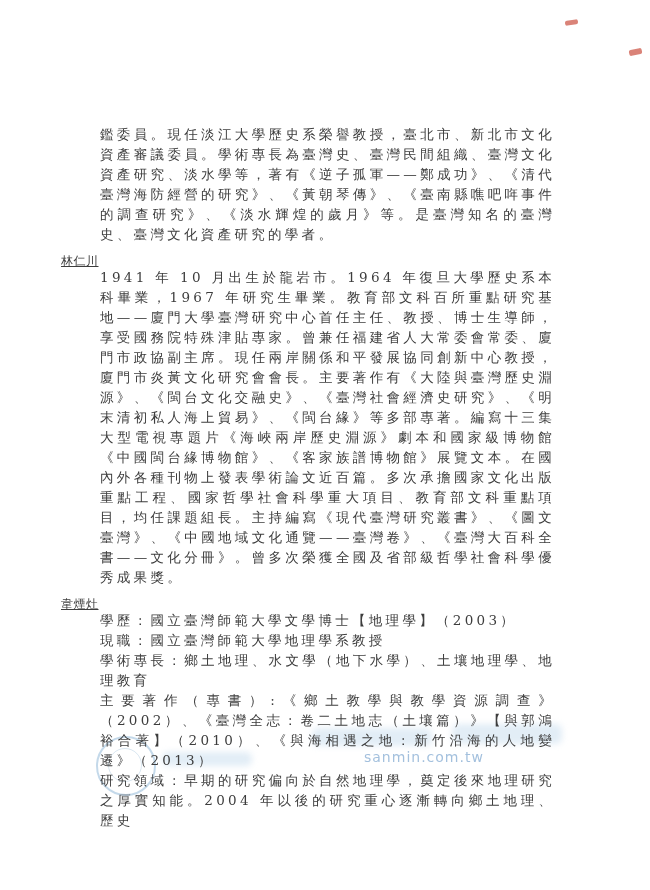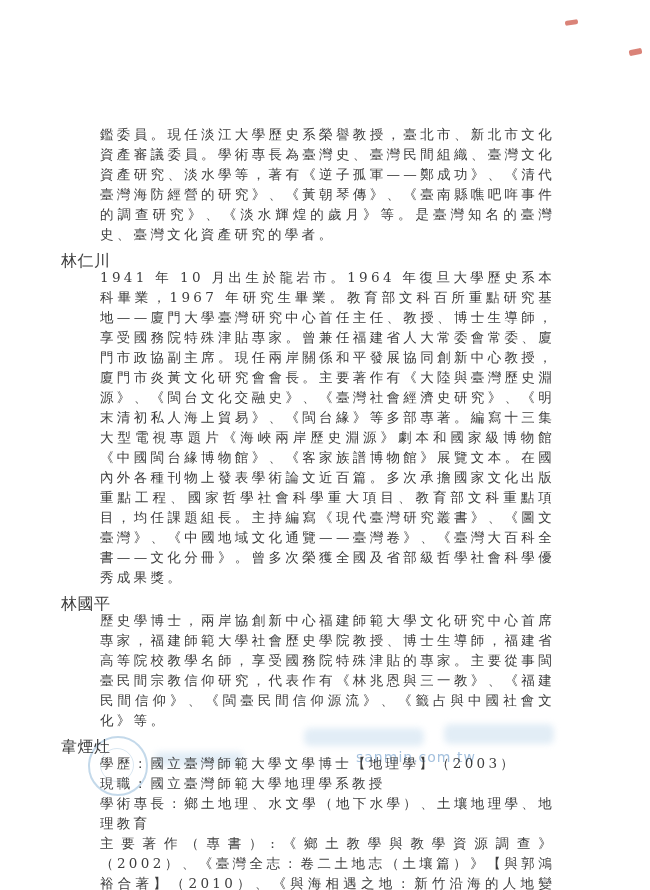--- a/index.html
+++ b/index.html
@@ -9,21 +9,21 @@
     font-family:"DejaVu Serif","Liberation Serif",serif;
     position:relative;
     overflow:hidden;
   }
   .page{
     position:relative;
     width:650px;height:890px;
   }
   
   .watermark-layer{
-    position:absolute;left:4px;top:0;width:528px;height:890px;
+    position:absolute;left:12px;top:0;width:528px;height:890px;
     z-index:0;pointer-events:none;
   }
   .wm-circle{
     position:absolute;left:84px;top:736px;
     width:56px;height:56px;border-radius:50%;
     border:2px solid rgba(148,185,216,0.55);
   }
   .wm-circle-inner{
     position:absolute;left:96px;top:748px;
     width:32px;height:32px;border-radius:50%;
@@ -56,24 +56,25 @@
     color:#3d3d3d;
   }
   .entry{
     display:flex;
     align-items:flex-start;
     margin-bottom:7px;
   }
   .entry-name{
     flex:0 0 39px;
     width:39px;
-    font-size:16px;
+    font-size:12px;
     line-height:20px;
     letter-spacing:0.5px;
     white-space:nowrap;
+    text-decoration:underline;
   }
   .entry-text{
     flex:0 0 455px;
     width:455px;
     font-size:13.5px;
     line-height:20px;
     letter-spacing:3.3px;
     text-align:justify;
     white-space:pre-line;
     margin-top:16px;
@@ -101,24 +102,20 @@
     <div class="entry">
       <div class="entry-name"></div>
       <div class="entry-text">鑑委員。現任淡江大學歷史系榮譽教授，臺北市、新北市文化資產審議委員。學術專長為臺灣史、臺灣民間組織、臺灣文化資產研究、淡水學等，著有《逆子孤軍——鄭成功》、《清代臺灣海防經營的研究》、《黃朝琴傳》、《臺南縣噍吧哖事件的調查研究》、《淡水輝煌的歲月》等。是臺灣知名的臺灣史、臺灣文化資產研究的學者。</div>
     </div>
 
     <div class="entry">
       <div class="entry-name">林仁川</div>
       <div class="entry-text">1941 年 10 月出生於龍岩市。1964 年復旦大學歷史系本科畢業，1967 年研究生畢業。教育部文科百所重點研究基地——廈門大學臺灣研究中心首任主任、教授、博士生導師，享受國務院特殊津貼專家。曾兼任福建省人大常委會常委、廈門市政協副主席。現任兩岸關係和平發展協同創新中心教授，廈門市炎黃文化研究會會長。主要著作有《大陸與臺灣歷史淵源》、《閩台文化交融史》、《臺灣社會經濟史研究》、《明末清初私人海上貿易》、《閩台緣》等多部專著。編寫十三集大型電視專題片《海峽兩岸歷史淵源》劇本和國家級博物館《中國閩台緣博物館》、《客家族譜博物館》展覽文本。在國內外各種刊物上發表學術論文近百篇。多次承擔國家文化出版重點工程、國家哲學社會科學重大項目、教育部文科重點項目，均任課題組長。主持編寫《現代臺灣研究叢書》、《圖文臺灣》、《中國地域文化通覽——臺灣卷》、《臺灣大百科全書——文化分冊》。曾多次榮獲全國及省部級哲學社會科學優秀成果獎。</div>
     </div>
 
-    <div class="entry">
-      <div class="entry-name">林國平</div>
-      <div class="entry-text">歷史學博士，兩岸協創新中心福建師範大學文化研究中心首席專家，福建師範大學社會歷史學院教授、博士生導師，福建省高等院校教學名師，享受國務院特殊津貼的專家。主要從事閩臺民間宗教信仰研究，代表作有《林兆恩與三一教》、《福建民間信仰》、《閩臺民間信仰源流》、《籤占與中國社會文化》等。</div>
-    </div>
 
     <div class="entry">
       <div class="entry-name">韋煙灶</div>
       <div class="entry-text">學歷：國立臺灣師範大學文學博士【地理學】（2003）
 現職：國立臺灣師範大學地理學系教授
 學術專長：鄉土地理、水文學（地下水學）、土壤地理學、地理教育
 主要著作（專書）:《鄉土教學與教學資源調查》（2002）、《臺灣全志：卷二土地志（土壤篇）》【與郭鴻裕合著】（2010）、《與海相遇之地：新竹沿海的人地變遷》（2013）
 研究領域：早期的研究偏向於自然地理學，奠定後來地理研究之厚實知能。2004 年以後的研究重心逐漸轉向鄉土地理、歷史</div>
     </div>
 

